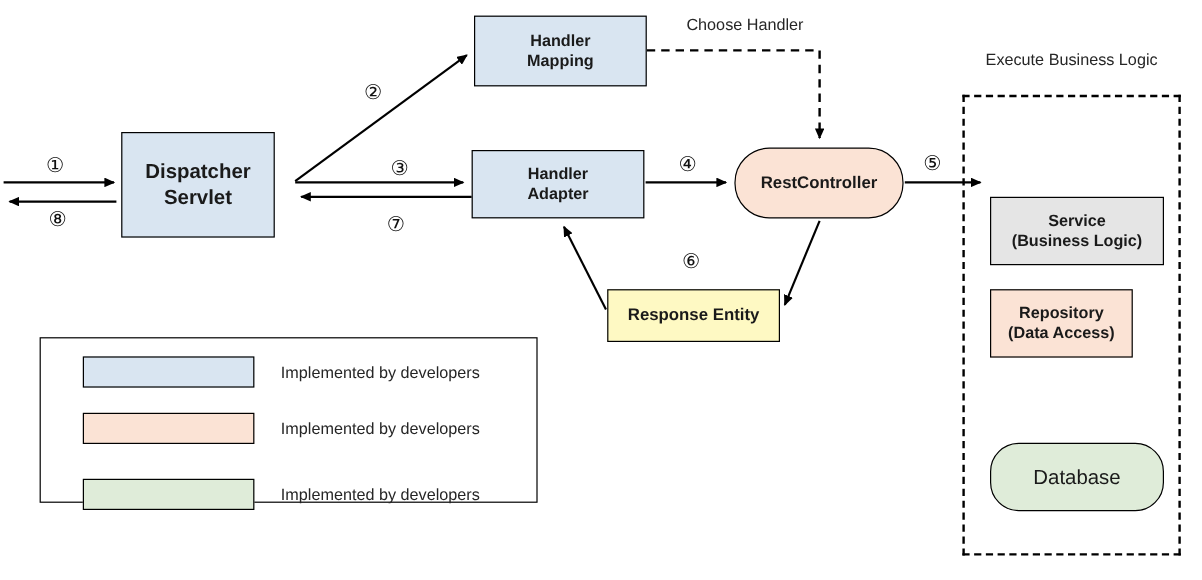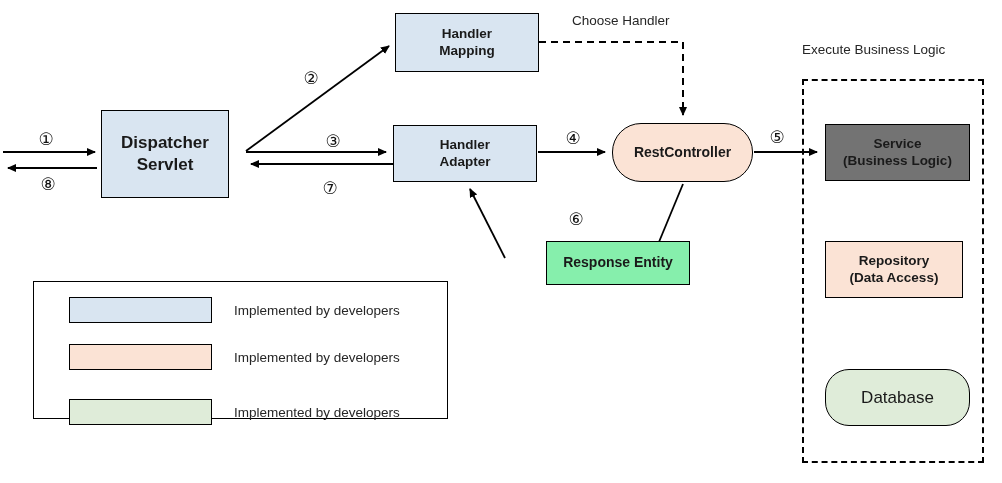--- a/index.html
+++ b/index.html
@@ -13,29 +13,29 @@
     align-items:center;border:1.4px solid #000;line-height:1.25;
     box-sizing:border-box;
   }
   .node .l{display:block;}
   #dispatcher{left:101px;top:110px;width:128px;height:88px;font-size:17px;font-weight:700;line-height:1.3;}
   #handler-mapping{left:395px;top:13px;width:144px;height:59px;font-size:13.5px;font-weight:600;}
   #handler-adapter{left:393px;top:125px;width:144px;height:57px;font-size:13.5px;font-weight:600;}
   #rest-controller{left:612px;top:123px;width:141px;height:59px;font-size:14px;font-weight:700;}
   #response-entity{left:506px;top:241px;width:144px;height:44px;font-size:14px;font-weight:600;}
   #service{left:825px;top:124px;width:145px;height:57px;font-size:13.5px;font-weight:600;}
-  #repository{left:825px;top:241px;width:138px;height:57px;font-size:13.5px;font-weight:600;}
+  #repository{left:825px;top:241px;width:119px;height:57px;font-size:13.5px;font-weight:600;}
   #database{left:825px;top:369px;width:145px;height:57px;font-size:17px;font-weight:500;border-radius:24px;}
   #biz-container{
     position:absolute;left:802px;top:79px;width:182px;height:384px;
     border:2px dashed #000;box-sizing:border-box;background:transparent;
   }
   .annotation{position:absolute;font-size:13.5px;color:#262626;white-space:nowrap;}
   #choose-handler-label{left:572px;top:13px;}
-  #exec-label{left:802px;top:42px;width:182px;text-align:left;}
+  #exec-label{left:802px;top:42px;width:182px;text-align:center;}
   .step{
     position:absolute;font-size:17px;color:#111;transform:translate(-50%,-50%);
     font-family:"DejaVu Sans",sans-serif;background:#fff;line-height:1;padding:0 1px;
   }
   #arrows{position:absolute;left:0;top:0;pointer-events:none;}
   
   #legend{
     position:absolute;left:33px;top:281px;width:415px;height:138px;
     border:1.4px solid #000;box-sizing:border-box;background:#fff;
   }
@@ -91,28 +91,28 @@
 
   <div class="node" id="handler-adapter" style="background-color: rgb(217, 229, 241);">
     <span class="l">Handler</span>
     <span class="l">Adapter</span>
   </div>
 
   <div class="node" id="rest-controller" style="background-color: rgb(251, 227, 213); border-radius: 29px;">
     <span class="l">RestController</span>
   </div>
 
-  <div class="node" id="response-entity" style="background-color: #86efac; margin-left: 40px;">
+  <div class="node" id="response-entity" style="background-color: #fef9c3;">
     <span class="l">Response Entity</span>
   </div>
 
   <div id="biz-container"></div>
   <div class="annotation" id="exec-label">Execute Business Logic</div>
 
-  <div class="node" id="service" style="background-color: #737373;">
+  <div class="node" id="service" style="background-color: #e5e5e5; margin-top: 40px;">
     <span class="l">Service</span>
     <span class="l">(Business Logic)</span>
   </div>
 
   <div class="node" id="repository" style="background-color: rgb(251, 227, 213);">
     <span class="l">Repository</span>
     <span class="l">(Data Access)</span>
   </div>
 
   <div class="node" id="database" style="background-color: rgb(223, 236, 217);">

